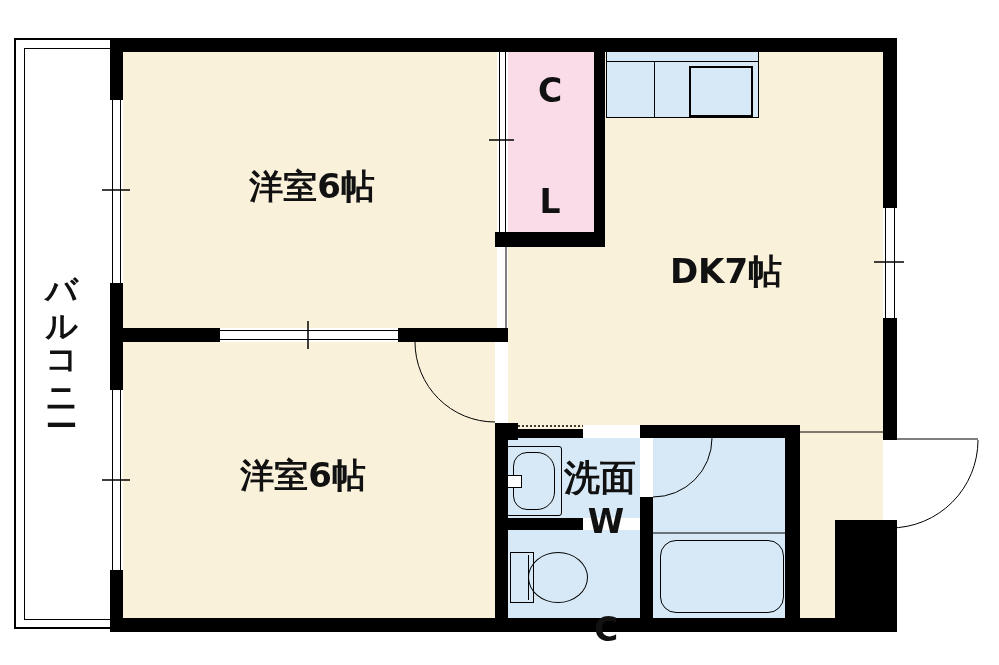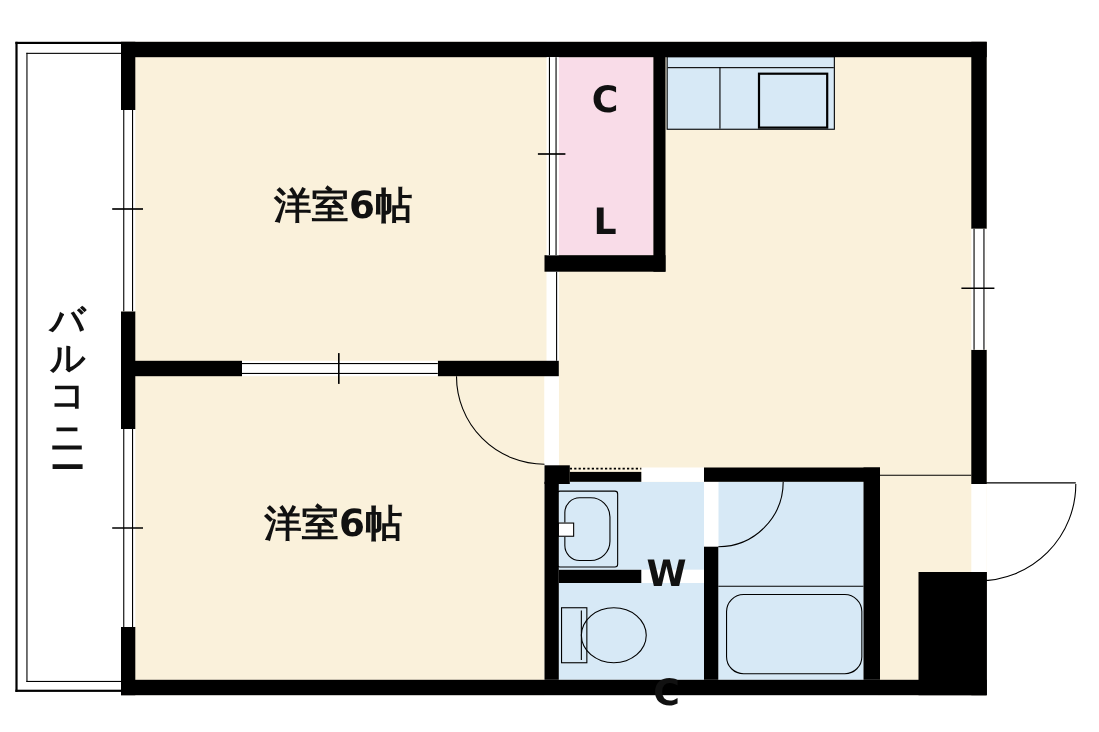--- a/index.html
+++ b/index.html
@@ -119,23 +119,25 @@
     <path d="M518,426 L583,426" stroke="#000" stroke-width="1.5" stroke-dasharray="2,2"></path>
     <path d="M102,190 L130,190" stroke="#000" stroke-width="1.5"></path>
     <path d="M102,480 L130,480" stroke="#000" stroke-width="1.5"></path>
     <path d="M308,321 L308,349" stroke="#000" stroke-width="1.5"></path>
     <path d="M874,262 L904,262" stroke="#000" stroke-width="1.5"></path>
     <path d="M489,140 L514,140" stroke="#000" stroke-width="1.5"></path>
   </svg>
 
   <div class="lbl" style="left:312px;top:187px;font-size:34px;">洋室6帖</div>
   <div class="lbl" style="left:303px;top:476px;font-size:34px;">洋室6帖</div>
+  <div class="lbl" style="left:726px;top:272px;font-size:34px;">DK7帖</div>
   <div class="lbl" style="left:550px;top:146px;font-size:33px;line-height:37px;">
     <div>C</div>
     <div>L</div>
   </div>
   <div class="lbl v-label" style="left:62px;top:332px;font-size:32px;">バルコニー</div>
+  <div class="lbl" style="left:600px;top:478px;font-size:36px;">洗面</div>
   <div class="lbl" style="left:606px;top:576px;font-size:33px;line-height:36px;">
     <div>W</div>
     <div>C</div>
   </div>
 
 </div>
 
 </body></html>

